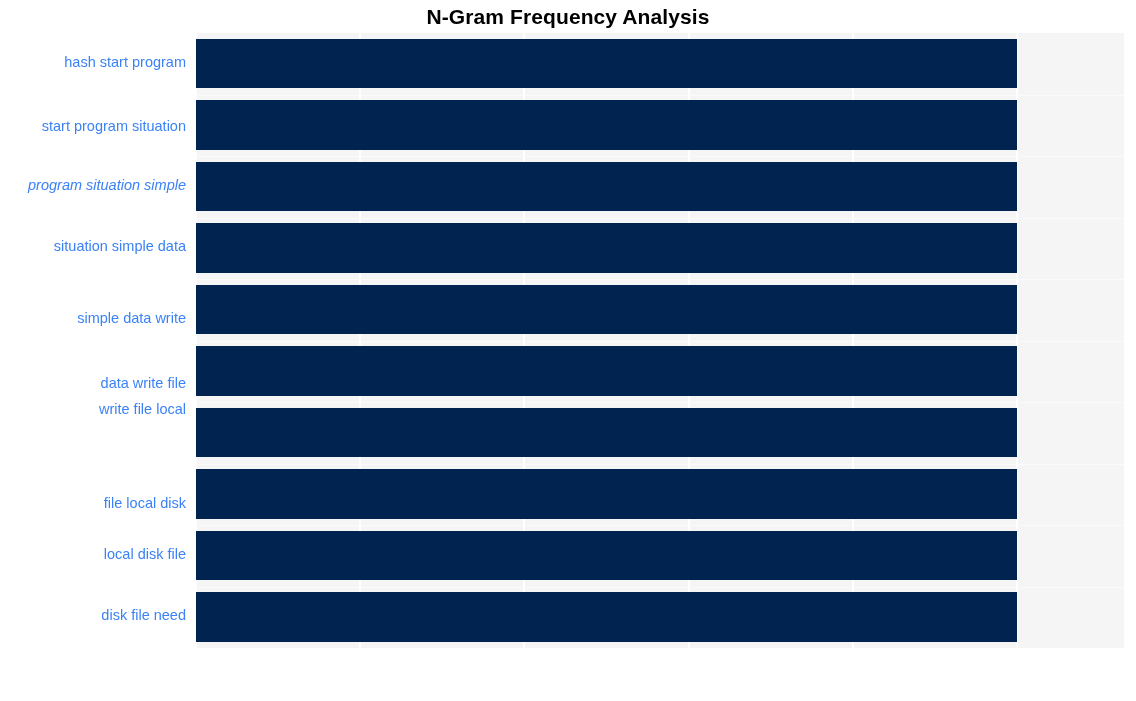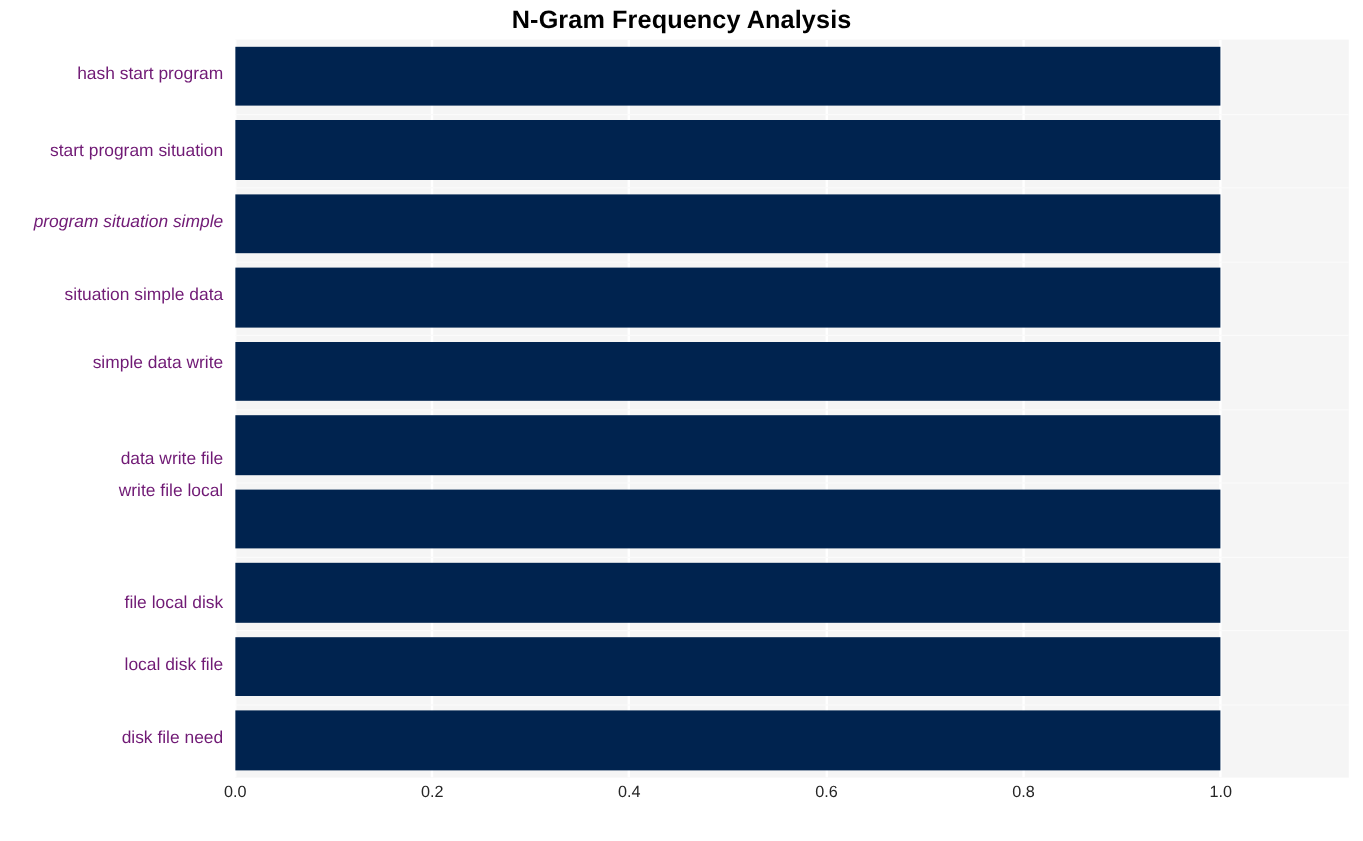--- a/index.html
+++ b/index.html
@@ -64,21 +64,21 @@
     top: 33px;
     width: 186px;
     height: 615px;
   }
   .ytick-label {
     position: absolute;
     right: 0;
     width: 186px;
     text-align: right;
     font-size: 14.5px;
-    color: #701a75;
+    color: #3b82f6;
     white-space: nowrap;
   }
   #xtick-labels {
     position: absolute;
     left: 0;
     top: 652px;
     width: 1136px;
     height: 22px;
   }
   .xtick-label {
@@ -137,31 +137,23 @@
         <div class="bar" title="local disk file: 1" style="top: 497.996px; height: 49.5075px; width: 821.239px; background: rgb(0, 35, 79);"></div>
         <div class="bar" title="disk file need: 1" style="top: 559.496px; height: 49.5075px; width: 821.239px; background: rgb(0, 35, 79);"></div>
       </div>
   </div>
 
   <div id="ytick-labels">
       <div class="ytick-label" style="top: 20.75px;">hash start program</div>
       <div class="ytick-label" style="top: 85px;">start program situation</div>
       <div class="ytick-label" style="top: 143.75px; font-style: italic;">program situation simple</div>
       <div class="ytick-label" style="top: 205.25px;">situation simple data</div>
-      <div class="ytick-label" style="top: 262px;">simple data write</div>
+      <div class="ytick-label" style="top: 277px;">simple data write</div>
       <div class="ytick-label" style="top: 342px;">data write file</div>
       <div class="ytick-label" style="top: 368px;">write file local</div>
       <div class="ytick-label" style="top: 462px;">file local disk</div>
       <div class="ytick-label" style="top: 512.75px;">local disk file</div>
       <div class="ytick-label" style="top: 574.25px;">disk file need</div>
     </div>
 
-  <div id="xtick-labels">
-      <div class="xtick-label" style="left: 196px;">0.0</div>
-      <div class="xtick-label" style="left: 360.248px;">0.2</div>
-      <div class="xtick-label" style="left: 524.496px;">0.4</div>
-      <div class="xtick-label" style="left: 688.743px;">0.6</div>
-      <div class="xtick-label" style="left: 852.991px;">0.8</div>
-      <div class="xtick-label" style="left: 1017.24px;">1.0</div>
-    </div>
 
 
 </div>
 
 </body></html>

